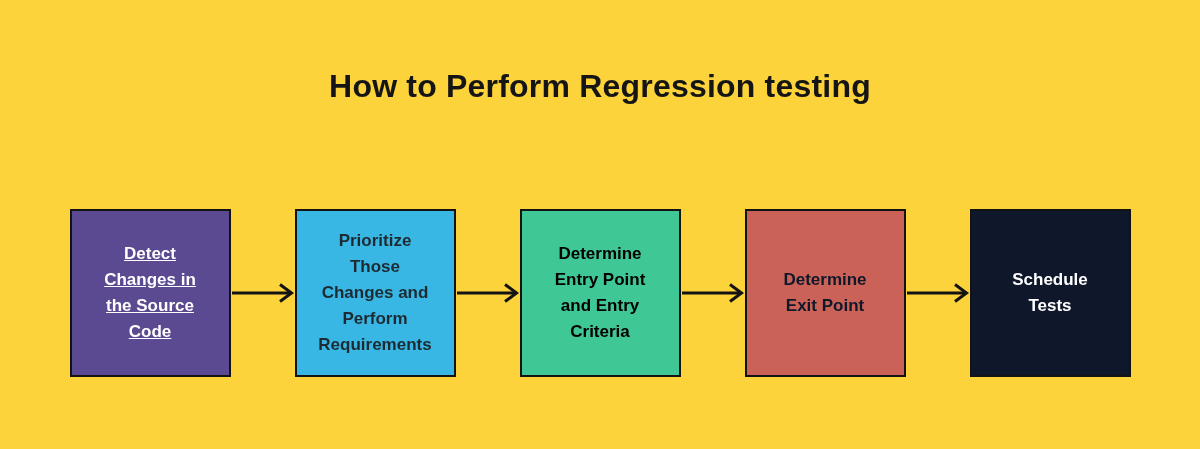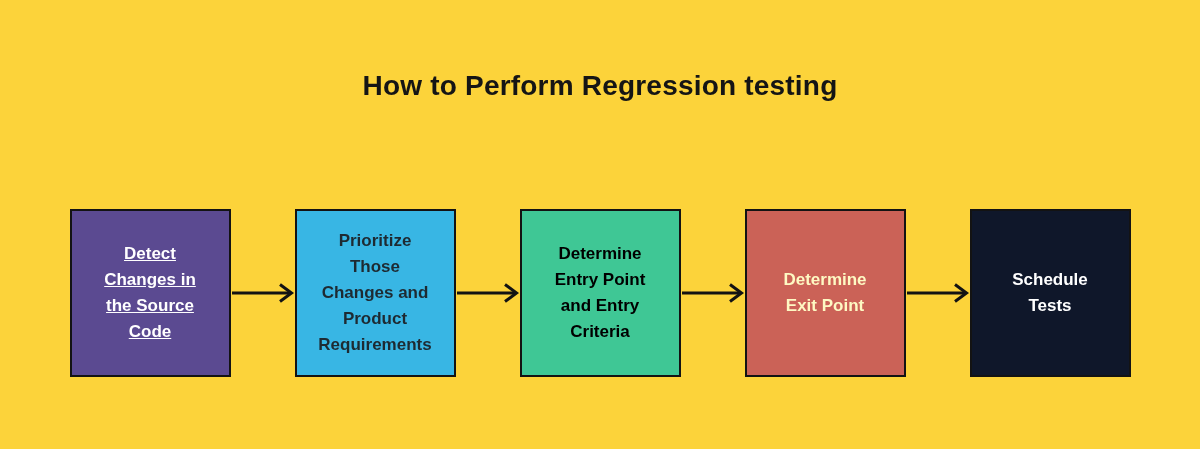--- a/index.html
+++ b/index.html
@@ -10,21 +10,21 @@
     width: 1200px;
     height: 449px;
     overflow: hidden;
   }
   .title {
     position: absolute;
     top: 66px;
     left: 0;
     width: 100%;
     text-align: center;
-    font-size: 28px;
+    font-size: 32px;
     font-weight: 700;
     line-height: 40px;
     letter-spacing: 0.2px;
   }
   .flow {
     position: absolute;
     top: 209px;
     left: 0;
     width: 100%;
     height: 168px;
@@ -66,38 +66,38 @@
     <div class="step" style="background-color: rgb(91, 74, 145); color: rgb(255, 255, 255); border-color: rgb(19, 19, 19); text-decoration: underline;">
       <span class="step-label">Detect Changes in the Source Code</span>
     </div>
 
     <svg class="arrow" width="64" height="24" viewBox="0 0 64 24" aria-hidden="true" style="color: rgb(19, 19, 19);">
       <line x1="1" y1="12" x2="59" y2="12" stroke="currentColor" stroke-width="3"></line>
       <polyline points="49,3.5 60.5,12 49,20.5" fill="none" stroke="currentColor" stroke-width="3"></polyline>
     </svg>
 
     <div class="step" style="background-color: rgb(56, 182, 228); color: rgb(30, 42, 50); border-color: rgb(19, 19, 19);">
-      <span class="step-label">Prioritize Those Changes and Product Requirements</span>
+      <span class="step-label">Prioritize Those Changes and Perform Requirements</span>
     </div>
 
     <svg class="arrow" width="64" height="24" viewBox="0 0 64 24" aria-hidden="true" style="color: rgb(19, 19, 19);">
       <line x1="1" y1="12" x2="59" y2="12" stroke="currentColor" stroke-width="3"></line>
       <polyline points="49,3.5 60.5,12 49,20.5" fill="none" stroke="currentColor" stroke-width="3"></polyline>
     </svg>
 
     <div class="step" style="background-color: rgb(63, 199, 149); color: #000000; border-color: rgb(19, 19, 19);">
       <span class="step-label">Determine Entry Point and Entry Criteria</span>
     </div>
 
     <svg class="arrow" width="64" height="24" viewBox="0 0 64 24" aria-hidden="true" style="color: rgb(19, 19, 19);">
       <line x1="1" y1="12" x2="59" y2="12" stroke="currentColor" stroke-width="3"></line>
       <polyline points="49,3.5 60.5,12 49,20.5" fill="none" stroke="currentColor" stroke-width="3"></polyline>
     </svg>
 
-    <div class="step" style="background-color: rgb(203, 98, 87); color: #fef9c3; border-color: rgb(19, 19, 19);">
+    <div class="step" style="background-color: rgb(203, 98, 87); color: #0f172a; border-color: rgb(19, 19, 19);">
       <span class="step-label">Determine Exit Point</span>
     </div>
 
     <svg class="arrow" width="64" height="24" viewBox="0 0 64 24" aria-hidden="true" style="color: rgb(19, 19, 19);">
       <line x1="1" y1="12" x2="59" y2="12" stroke="currentColor" stroke-width="3"></line>
       <polyline points="49,3.5 60.5,12 49,20.5" fill="none" stroke="currentColor" stroke-width="3"></polyline>
     </svg>
 
     <div class="step" style="background-color: #0f172a; color: rgb(255, 255, 255); border-color: rgb(19, 19, 19);">
       <span class="step-label">Schedule Tests</span>

